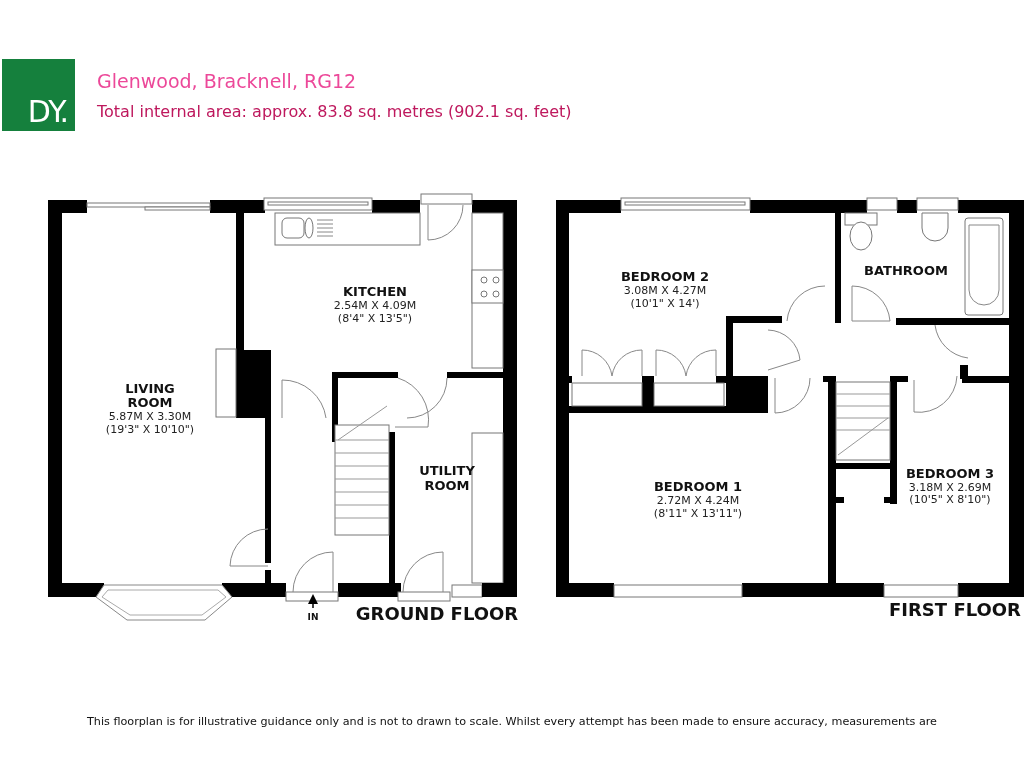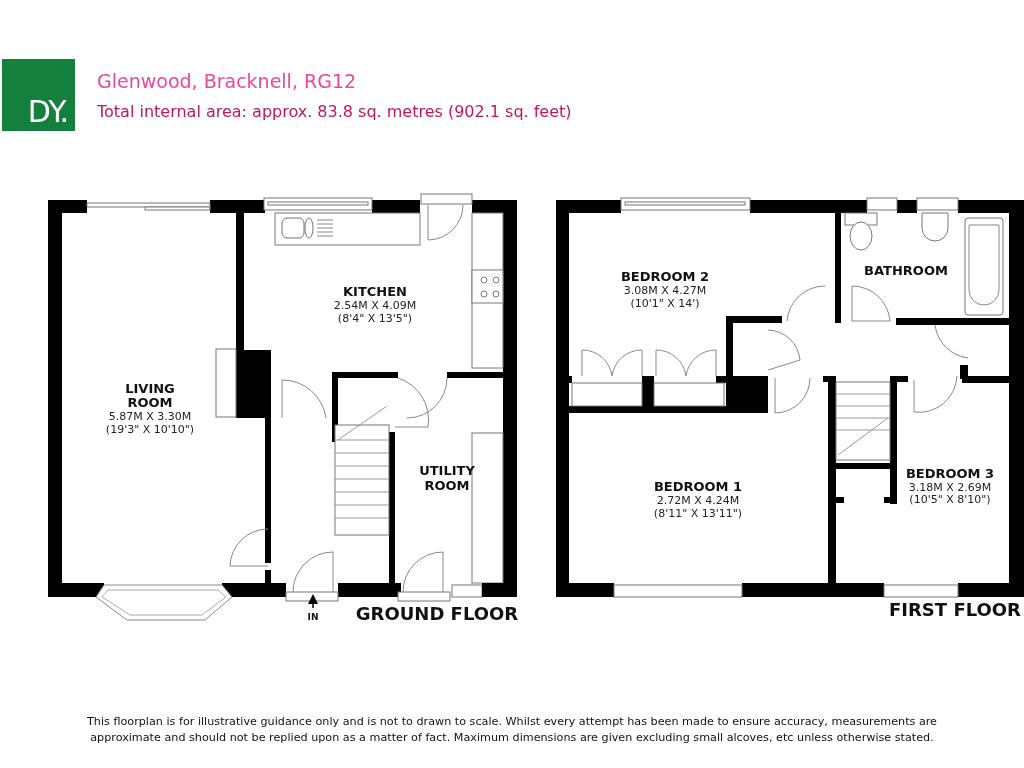--- a/index.html
+++ b/index.html
@@ -219,14 +219,13 @@
     <text class="room-name" x="950" y="478" text-anchor="middle">BEDROOM 3</text>
     <text class="room-dim" x="950" y="491" text-anchor="middle">3.18M X 2.69M</text>
     <text class="room-dim" x="950" y="503" text-anchor="middle">(10'5" X 8'10")</text>
 
     <text class="floor-label" x="955" y="616" text-anchor="middle">FIRST FLOOR</text>
   </g>
 </svg>
 
 <div class="disclaimer">
   <div>This floorplan is for illustrative guidance only and is not to drawn to scale. Whilst every attempt has been made to ensure accuracy, measurements are</div>
-  <div>approximate and should not be replied upon as a matter of fact. Maximum dimensions are given excluding small alcoves, etc unless otherwise stated.</div>
 </div>
 
 </body></html>

